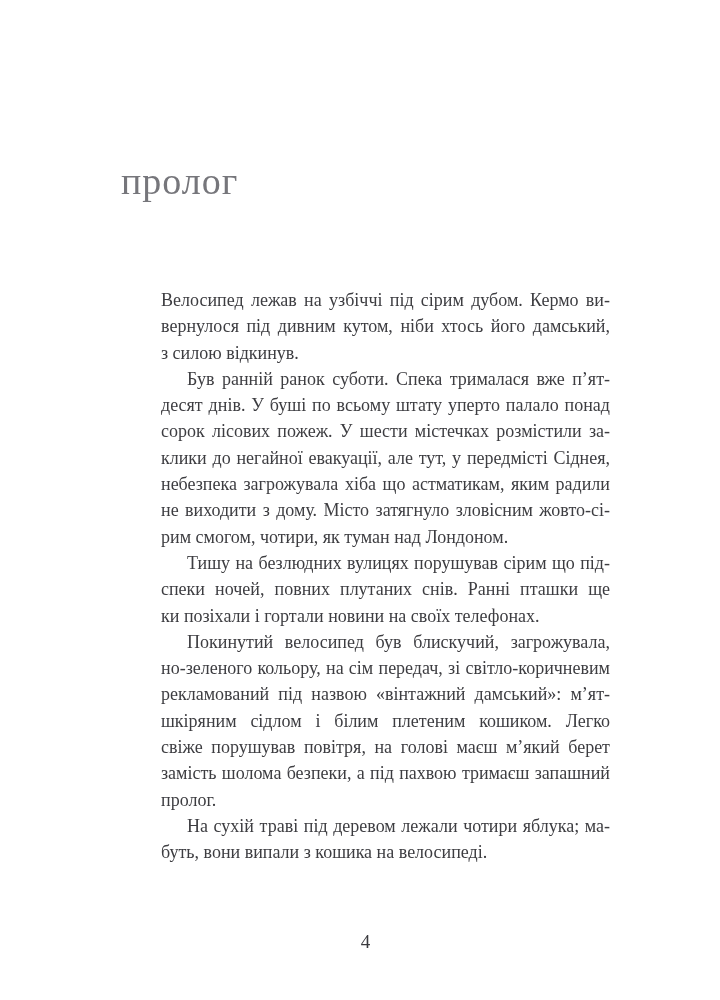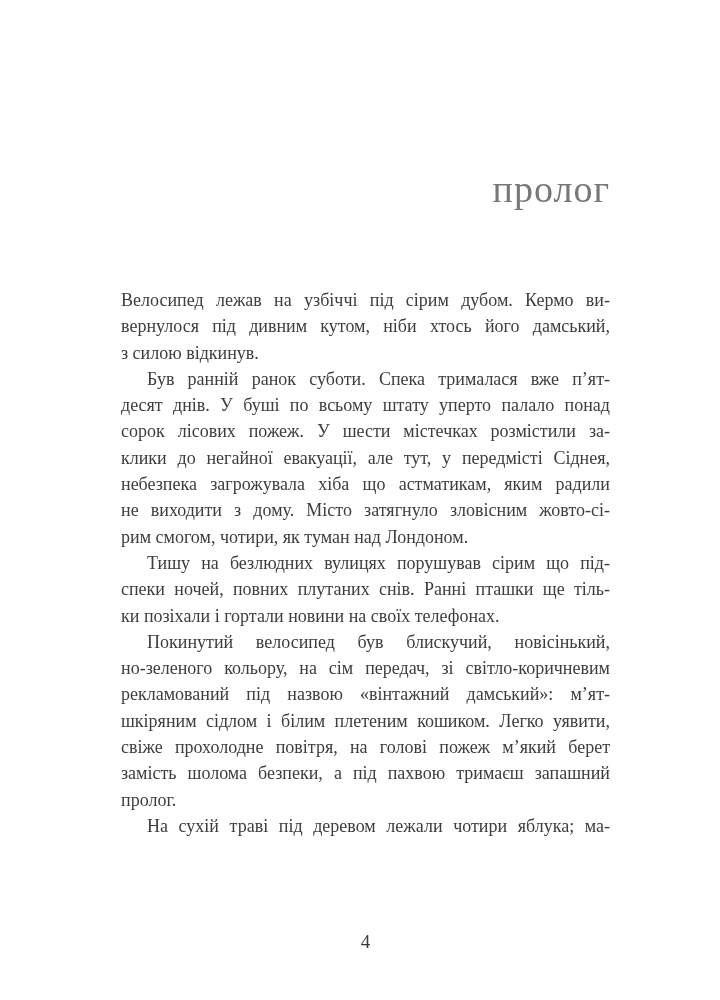--- a/index.html
+++ b/index.html
@@ -16,24 +16,24 @@
     position:relative;
     overflow:hidden;
   }
   .book-page{
     position:absolute;
     inset:0;
     background:var(--bg);
   }
   .chapter-heading{
     position:absolute;
-    top:169px;
+    top:161px;
     left:121px;
     width:489px;
-    text-align:right;
+    text-align:left;
     font-size:38px;
     font-weight:400;
     line-height:40px;
     color:var(--heading-ink);
     letter-spacing:1px;
   }
   .text-block{
     position:absolute;
     top:287px;
     left:121px;
@@ -42,20 +42,21 @@
     color:var(--body-ink);
   }
   .paragraph{margin:0;}
   .line{
     height:26.3px;
     line-height:26.3px;
     overflow:hidden;
     text-align:justify;
     text-align-last:justify;
     white-space:normal;
+    margin-left:40px;
   }
   .line.last{
     text-align-last:left;
   }
   .line.indent{
     text-indent:26px;
   }
   .folio{
     position:absolute;
     top:930px;
@@ -87,27 +88,28 @@
         <div class="line">небезпека загрожувала хіба що астматикам, яким радили</div>
         <div class="line">не виходити з дому. Місто затягнуло зловісним жовто-сі-</div>
         <div class="line last">рим смогом, чотири, як туман над Лондоном.</div>
       </div>
       <div class="paragraph">
         <div class="line indent">Тишу на безлюдних вулицях порушував сірим що під-</div>
         <div class="line">спеки ночей, повних плутаних снів. Ранні пташки ще тіль-</div>
         <div class="line last">ки позіхали і гортали новини на своїх телефонах.</div>
       </div>
       <div class="paragraph">
-        <div class="line indent">Покинутий велосипед був блискучий, новісінький,</div>
+        <div class="line indent">Покинутий велосипед був блискучий, загрожувала,</div>
         <div class="line">но-зеленого кольору, на сім передач, зі світло-коричневим</div>
         <div class="line">рекламований під назвою «вінтажний дамський»: м’ят-</div>
         <div class="line">шкіряним сідлом і білим плетеним кошиком. Легко уявити,</div>
-        <div class="line">свіже прохолодне повітря, на голові пожеж м’який берет</div>
+        <div class="line">свіже порушував повітря, на голові маєш м’який берет</div>
         <div class="line">замість шолома безпеки, а під пахвою тримаєш запашний</div>
         <div class="line last">пролог.</div>
       </div>
       <div class="paragraph">
         <div class="line indent">На сухій траві під деревом лежали чотири яблука; ма-</div>
+        <div class="line last">буть, вони випали з кошика на велосипеді.</div>
       </div>
     </div>
 
   <div class="folio">4</div>
 </div>
 
 </body></html>

